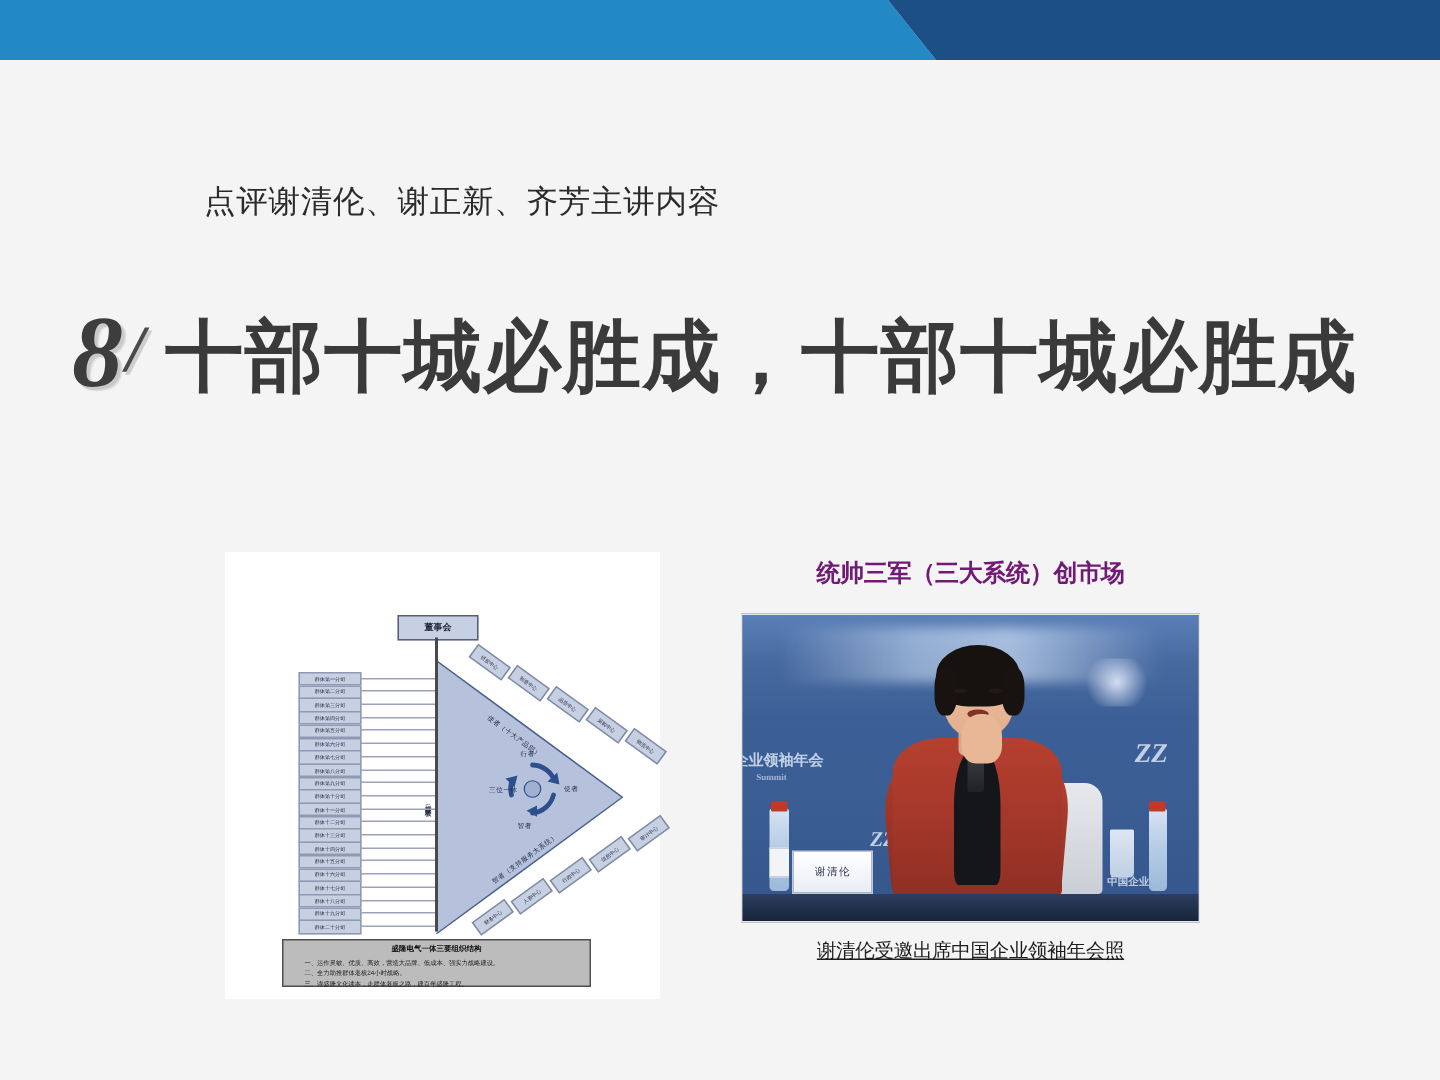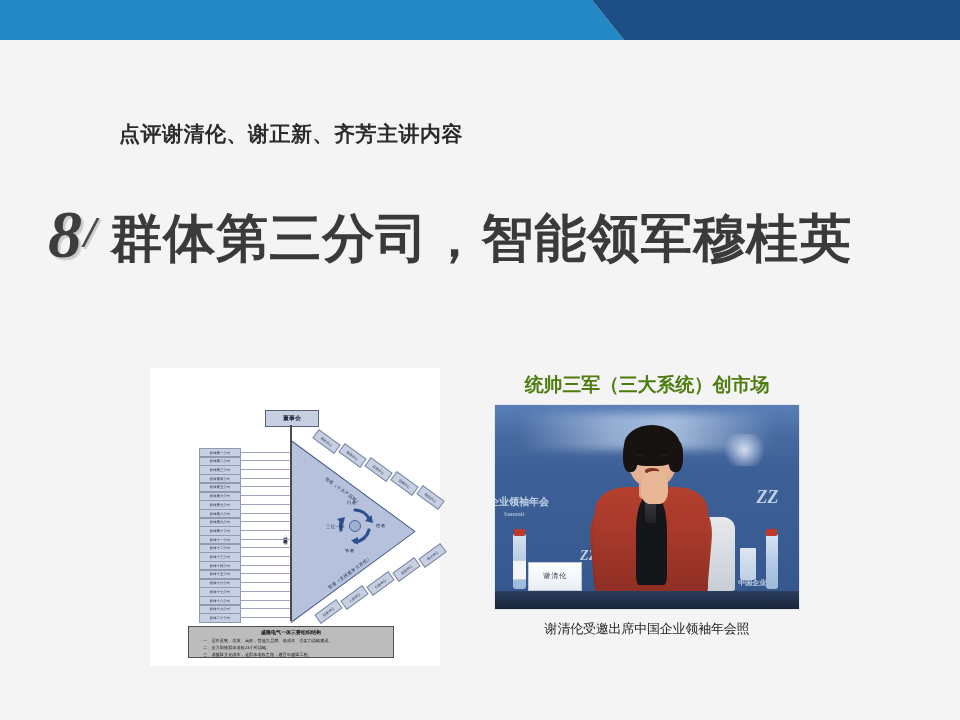--- a/index.html
+++ b/index.html
@@ -21,24 +21,24 @@
     left: 0; top: 0;
     width: 960px;
     height: 40px;
     overflow: hidden;
   }
   #header-banner svg { display: block; }
 
   
   #subtitle-line {
     position: absolute;
-    left: 119px;
+    left: 136px;
     top: 120px;
     font-size: 21px;
-    font-weight: bold;
+    font-weight: normal;
     color: #2b2b2b;
     letter-spacing: 0.5px;
     white-space: nowrap;
   }
 
   #title-row {
     position: absolute;
     left: 48px;
     top: 196px;
     display: flex;
@@ -210,25 +210,25 @@
   
   #right-panel {
     position: absolute;
     left: 494px;
     top: 372px;
     width: 306px;
   }
   #right-caption {
     width: 306px;
     text-align: center;
-    font-size: 19px;
-    font-weight: bold;
-    color: #4d7c0f;
+    font-size: 16px;
+    font-weight: bold;
+    color: #701a75;
     letter-spacing: -0.2px;
-    margin-bottom: 6px;
+    margin-bottom: 16px;
   }
   #photo-frame {
     position: relative;
     width: 306px;
     height: 206px;
     overflow: hidden;
     background: #2f4f7f;
     border: 1px solid #e6e6e6;
     box-sizing: border-box;
   }
@@ -391,38 +391,39 @@
     border-radius: 50%;
   }
 
   #photo-caption {
     width: 306px;
     text-align: center;
     margin-top: 10px;
     font-size: 13px;
     color: #1d1d1d;
     letter-spacing: -0.2px;
+    text-decoration: underline;
   }
 </style>
 </head>
 <body>
 
 <div id="header-banner">
   <svg width="960" height="40" viewBox="0 0 960 40" xmlns="http://www.w3.org/2000/svg">
     <polygon points="0,0 592,0 624,40 0,40" fill="#2389c4"></polygon>
     <polygon points="592,0 960,0 960,40 624,40" fill="#1b4f86"></polygon>
   </svg>
 </div>
 
 <div id="subtitle-line">点评谢清伦、谢正新、齐芳主讲内容</div>
 
 <div id="title-row">
   <span id="title-number">8</span>
   <span id="title-slash">/</span>
-  <span id="title-main">群体第三分司，智能领军穆桂英</span>
+  <span id="title-main">十部十城必胜成，十部十城必胜成</span>
 </div>
 
 <div id="left-panel">
 
   <div id="left-figure">
 
     <div id="oc-triangle"></div>
 
     <div id="oc-tri-edge-top" style="left:136px; top:36px; width:154px; transform:rotate(36.3deg);"></div>
     <div id="oc-tri-edge-bot" style="left:136px; top:218px; width:154px; transform:rotate(-36.3deg);"></div>

